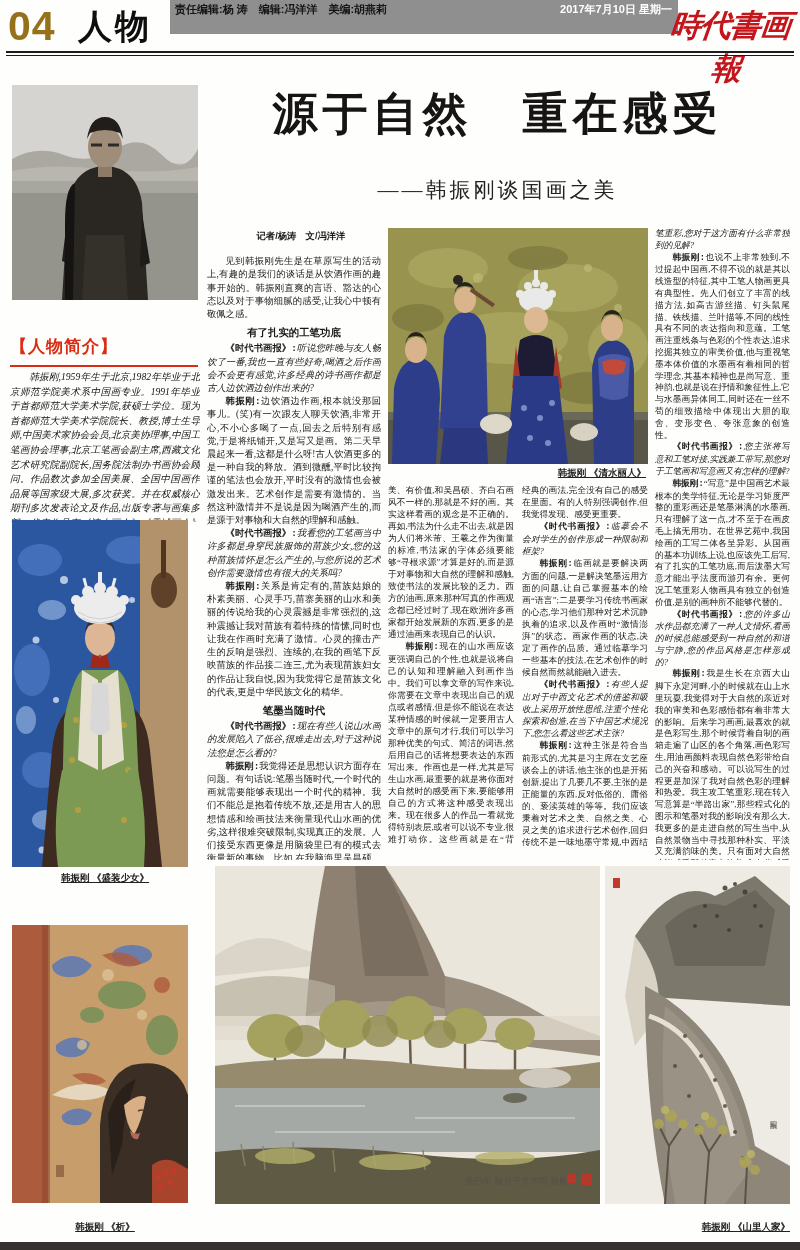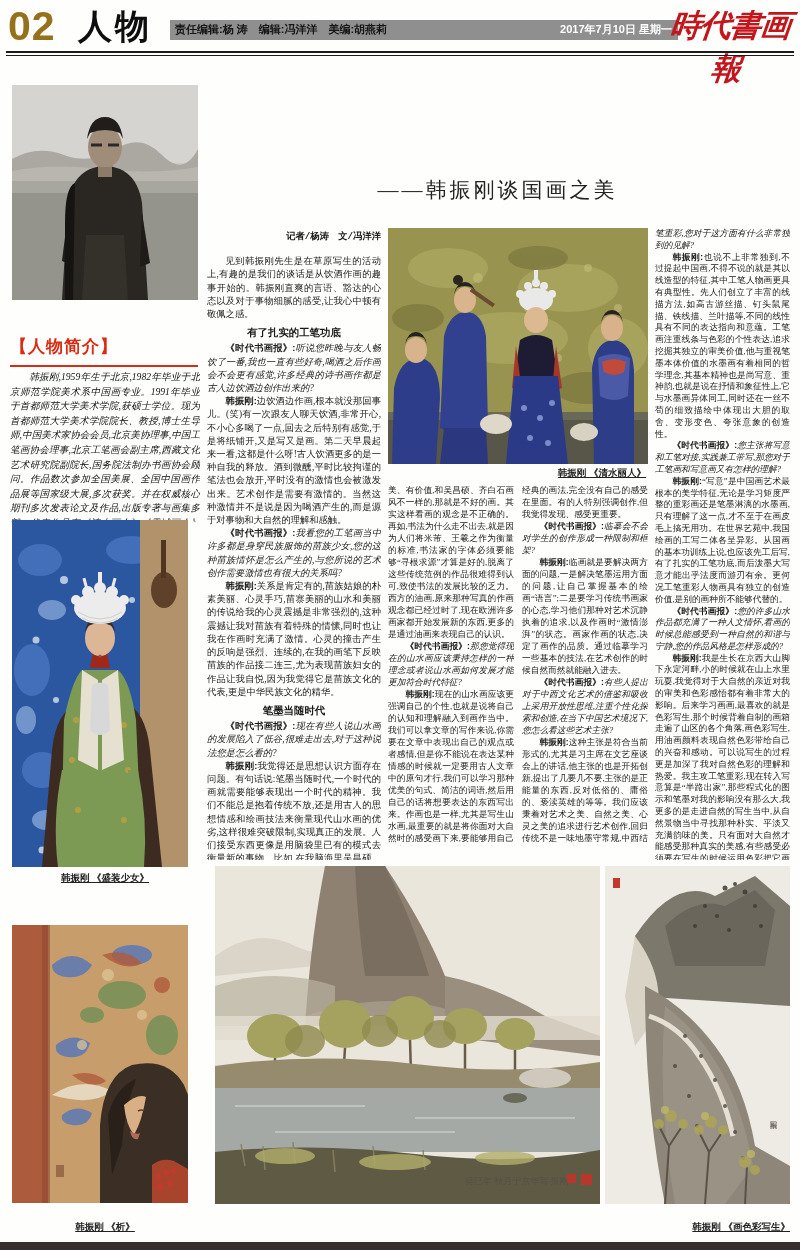--- a/index.html
+++ b/index.html
@@ -4,21 +4,21 @@
 <style>
   html,body{margin:0;padding:0;background:#ffffff;}
   .page{position:relative;width:800px;height:1250px;background:#fefefc;overflow:hidden;
         font-family:"Liberation Serif",serif;color:#1a1a1a;}
 
   
   .pagenum{position:absolute;left:8px;top:6px;font-family:"Liberation Sans",sans-serif;
            font-weight:bold;font-size:41px;line-height:1;color:#96711c;letter-spacing:1px;}
   .section-title{position:absolute;left:78px;top:9px;font-family:"Liberation Sans",sans-serif;
            font-weight:900;font-size:34px;line-height:1;color:#0e0e0e;letter-spacing:3px;}
-  .graybar{position:absolute;left:170px;top:20px;width:508px;height:20px;background:#8f8f8f;}
+  .graybar{position:absolute;left:170px;top:0;width:508px;height:34px;background:#8f8f8f;}
   .editors{position:absolute;left:5px;top:2px;font-family:"Liberation Sans",sans-serif;
            font-weight:bold;font-size:11px;color:#151515;white-space:nowrap;}
   .issue-date{position:absolute;right:6px;top:2px;font-family:"Liberation Sans",sans-serif;
            font-weight:bold;font-size:11px;color:#ffffff;white-space:nowrap;}
   .contact-line{position:absolute;left:170px;top:34px;width:508px;text-align:right;
            font-family:"Liberation Sans",sans-serif;font-weight:bold;font-size:10.5px;color:#101010;}
   .masthead{position:absolute;right:4px;top:4px;width:136px;text-align:center;
            font-family:"Liberation Serif",serif;font-weight:bold;font-style:italic;
            font-size:31px;line-height:1.4;color:#c3161c;transform:skewX(-6deg);letter-spacing:-1px;}
   .rule-a{position:absolute;left:6px;top:51px;width:788px;border-top:2px solid #1c1c1c;}
@@ -57,45 +57,46 @@
   
   .cols{position:absolute;left:207px;top:228px;width:583px;height:632px;display:flex;gap:7px;}
   .colA{width:174px;height:632px;overflow:hidden;font-size:9.3px;line-height:13.2px;}
   .mid{width:260px;}
   .mid-painting{width:260px;height:236px;}
   .midrow{display:flex;gap:8px;height:362px;overflow:hidden;margin-top:2px;}
   .colB,.colC{flex:1;overflow:hidden;font-size:8.7px;line-height:12px;}
   .colD{width:135px;height:632px;overflow:hidden;font-size:8.7px;line-height:11.8px;}
   .para{margin:0;text-align:justify;word-break:break-all;text-indent:2em;color:#191919;}
   .para.cont{text-indent:0;}
-  .para.byline{font-family:Liberation Mono, monospace;font-weight:bold;text-indent:1.5em;
-           margin:2px 0 12px 0;text-align:right;}
+  .para.byline{font-family:Liberation Sans, sans-serif;font-weight:bold;text-indent:1.5em;
+           margin:2px 0 12px 0;text-align:center;}
   .para.head{font-family:"Liberation Sans",sans-serif;font-weight:bold;text-align:center;
            text-indent:0;font-size:1.12em;margin:5px 0 3px 0;}
   .para.q{font-style:italic;}
-  .para b{font-family:Liberation Sans, sans-serif;font-weight:bold;font-style:normal;}
+  .para b{font-family:Liberation Mono, monospace;font-weight:bold;font-style:normal;}
 
   
   .footbar{position:absolute;left:0;top:1242px;width:800px;height:8px;background:#36302e;}
 </style>
 </head>
 <body>
 
 <div class="page">
 
-  <div class="pagenum">02</div>
+  <div class="pagenum">04</div>
   <div class="section-title">人物</div>
   <div class="graybar">
     <span class="editors">责任编辑:杨 涛　编辑:冯洋洋　美编:胡燕莉</span>
     <span class="issue-date">2017年7月10日 星期一</span>
   </div>
   <div class="masthead">時代書画報</div>
   <div class="rule-a"></div>
   <div class="rule-b"></div>
 
+  <div class="art-title">源于自然　重在感受</div>
   <div class="art-subtitle">——韩振刚谈国画之美</div>
 
   <svg class="photo" viewBox="0 0 186 215" preserveAspectRatio="none">
     <rect width="186" height="215" fill="#cbc9c5"></rect>
     <rect width="186" height="78" fill="#d6d4d0"></rect>
     <path d="M0,74 Q25,60 52,70 T104,64 T150,70 T186,64 L186,96 L0,96 Z" fill="#aba8a2"></path>
     <path d="M0,86 Q40,78 90,84 T186,82 L186,100 L0,100 Z" fill="#b9b6b0"></path>
     <rect y="96" width="186" height="119" fill="#94938c"></rect>
     <rect y="96" width="186" height="12" fill="#a8a79f"></rect>
     <path d="M50,215 L56,118 Q60,92 78,84 Q93,78 108,84 Q126,92 130,118 L136,215 Z" fill="#2a2722"></path>
@@ -299,22 +300,21 @@
         <path d="M213,94 Q216,82 224,82 Q232,82 235,94 L232,88 Q224,84 216,88 Z" fill="#25221f"></path>
         <path d="M210,130 Q226,122 242,130 L240,168 Q226,176 212,168 Z" fill="#4a5aa6"></path>
         <path d="M214,134 Q226,128 238,134 L236,144 Q226,150 216,144 Z" fill="#c24a3a"></path>
 
         <ellipse cx="108" cy="196" rx="16" ry="10" fill="#ddd8c8"></ellipse>
         <ellipse cx="196" cy="204" rx="14" ry="9" fill="#d8d2c2"></ellipse>
       </svg>
       <div class="cap cap-qingshui">韩振刚 《清水丽人》</div>
       <div class="midrow">
         <div class="colB">
-            <p class="para body cont">美、有价值,和吴昌硕、齐白石画风不一样的,那就是不好的画。其实这样看画的观念是不正确的。再如,书法为什么走不出去,就是因为人们将米芾、王羲之作为衡量的标准,书法家的字体必须要能够“寻根求源”才算是好的,脱离了这些传统范例的作品很难得到认可,致使书法的发展比较的乏力。西方的油画,原来那种写真的作画观念都已经过时了,现在欧洲许多画家都开始发展新的东西,更多的是通过油画来表现自己的认识。</p>
-            <p class="para q"><b>《时代书画报》:</b>那您觉得现在的山水画应该秉持怎样的一种理念或者说山水画如何发展才能更加符合时代特征?</p>
+            <p class="para body cont">美、有价值,和吴昌硕、齐白石画风不一样的,那就是不好的画。其实这样看画的观念是不正确的。再如,书法为什么走不出去,就是因为人们将米芾、王羲之作为衡量的标准,书法家的字体必须要能够“寻根求源”才算是好的,而是源于对事物和大自然的理解和感触,致使书法的发展比较的乏力。西方的油画,原来那种写真的作画观念都已经过时了,现在欧洲许多画家都开始发展新的东西,更多的是通过油画来表现自己的认识。</p>
             <p class="para a"><b>韩振刚:</b>现在的山水画应该更强调自己的个性,也就是说将自己的认知和理解融入到画作当中。我们可以拿文章的写作来说,你需要在文章中表现出自己的观点或者感情,但是你不能说在表达某种情感的时候就一定要用古人文章中的原句才行,我们可以学习那种优美的句式、简洁的词语,然后用自己的话将想要表达的东西写出来。作画也是一样,尤其是写生山水画,最重要的就是将你面对大自然时的感受画下来,要能够用自己的方式将这种感受表现出来。现在很多人的作品一看就觉得特别表层,或者可以说不专业,很难打动你。这些画就是在“背写”自己擅长的或者是古人</p>
           </div>
         <div class="colC">
             <p class="para body cont">经典的画法,完全没有自己的感受在里面。有的人特别强调创作,但我觉得发现、感受更重要。</p>
             <p class="para q"><b>《时代书画报》:</b>临摹会不会对学生的创作形成一种限制和框架?</p>
             <p class="para a"><b>韩振刚:</b>临画就是要解决两方面的问题,一是解决笔墨运用方面的问题,让自己掌握基本的绘画“语言”;二是要学习传统书画家的心态,学习他们那种对艺术沉静执着的追求,以及作画时“激情澎湃”的状态。画家作画的状态,决定了画作的品质。通过临摹学习一些基本的技法,在艺术创作的时候自然而然就能融入进去。</p>
             <p class="para q"><b>《时代书画报》:</b>有些人提出对于中西文化艺术的借鉴和吸收上采用开放性思维,注重个性化探索和创造,在当下中国艺术境况下,您怎么看这些艺术主张?</p>
             <p class="para a"><b>韩振刚:</b>这种主张是符合当前形式的,尤其是习主席在文艺座谈会上的讲话,他主张的也是开拓创新,提出了几要几不要,主张的是正能量的东西,反对低俗的、庸俗的、亵渎英雄的等等。我们应该秉着对艺术之美、自然之美、心灵之美的追求进行艺术创作,回归传统不是一味地墨守常规,中西结合也不是针对传统的打压和偏执的追求。</p>
           </div>
       </div>
@@ -439,16 +439,16 @@
         <circle cx="150" cy="304" r="5"></circle>
     </g>
     <g fill="#c0b865" opacity="0.8">
       <circle cx="60" cy="244" r="4"></circle>
         <circle cx="100" cy="250" r="4"></circle>
         <circle cx="146" cy="288" r="4"></circle>
     </g>
     <rect x="8" y="12" width="7" height="10" fill="#c0392b"></rect>
     <text x="168" y="250" font-size="7" fill="#6a655c" font-family="Liberation Serif, serif" writing-mode="tb">振刚写</text>
   </svg>
-  <div class="cap cap-shanli">韩振刚 《画色彩写生》</div>
+  <div class="cap cap-shanli">韩振刚 《山里人家》</div>
 
   <div class="footbar"></div>
 </div>
 
 </body></html>

